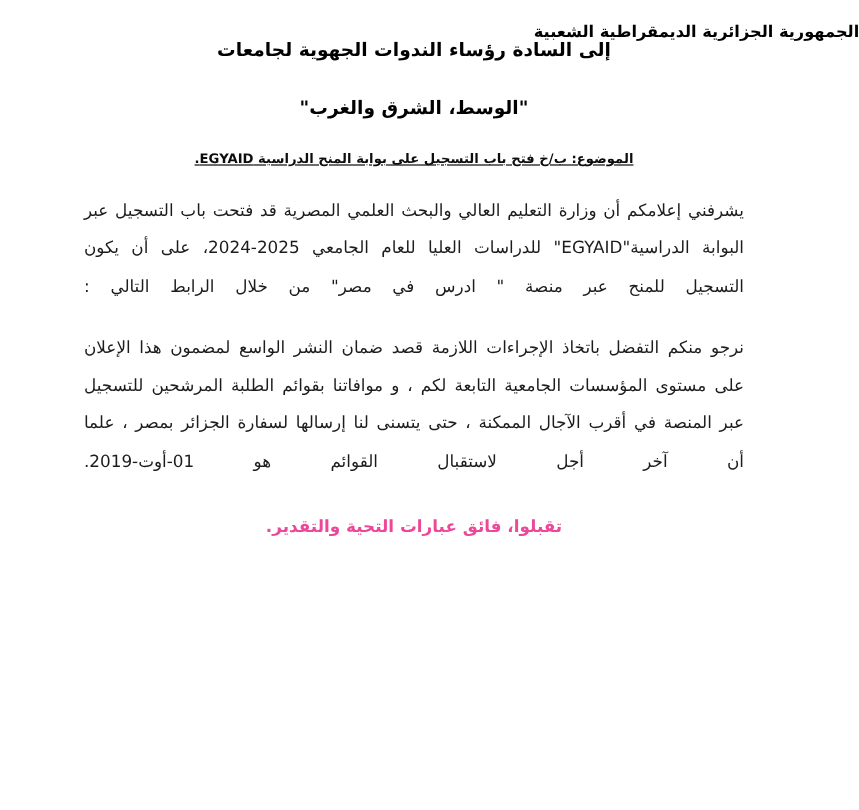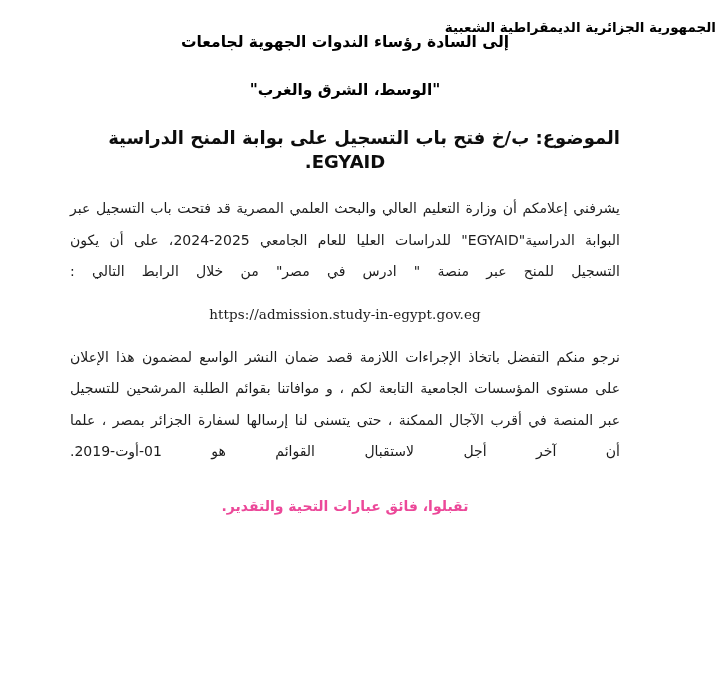--- a/index.html
+++ b/index.html
@@ -58,23 +58,24 @@
   }
 
   .heading-1 { margin-top: 32px; }
   .heading-2 { margin-top: 28px; font-size: 15.5px; }
 
   .subject {
     margin-top: 26px;
     text-align: right;
     text-align-last: center;
     font-weight: bold;
-    font-size: 18px;
+    font-size: 11px;
     color: #0d0d0d;
     line-height: 1.3;
+    text-decoration: underline;
   }
 
   .para {
     margin-top: 20px;
     font-size: 14px;
     line-height: 2.25;
     color: #1c1c1c;
     text-align: justify;
     text-align-last: justify;
     word-spacing: 1px;
@@ -112,21 +113,20 @@
   <div class="doc-body">
 
     <div class="heading heading-1">إلى السادة رؤساء الندوات الجهوية لجامعات</div>
 
     <div class="heading heading-2">"الوسط، الشرق والغرب"</div>
 
     <div class="subject">الموضوع: ب/خ فتح باب التسجيل على بوابة المنح الدراسية EGYAID.</div>
 
     <div class="para">يشرفني إعلامكم أن وزارة التعليم العالي والبحث العلمي المصرية قد فتحت باب التسجيل عبر البوابة الدراسية"EGYAID"  للدراسات العليا للعام الجامعي 2025-2024، على أن يكون التسجيل للمنح عبر منصة " <span class="bold-inline">ادرس في مصر</span>" من خلال الرابط التالي :</div>
 
-    <div class="link-line">https://admission.study-in-egypt.gov.eg</div>
 
 
     <div class="para">نرجو منكم التفضل باتخاذ الإجراءات اللازمة قصد ضمان النشر الواسع لمضمون هذا الإعلان على مستوى المؤسسات الجامعية التابعة لكم ، و موافاتنا بقوائم الطلبة المرشحين للتسجيل عبر المنصة في أقرب الآجال الممكنة ، حتى يتسنى لنا إرسالها لسفارة الجزائر بمصر ، علما أن آخر أجل لاستقبال القوائم هو 01-أوت-2019.</div>
 
     <div class="closing">تقبلوا، فائق عبارات التحية والتقدير.</div>
 
   </div>
 </div>
 
 </body></html>

